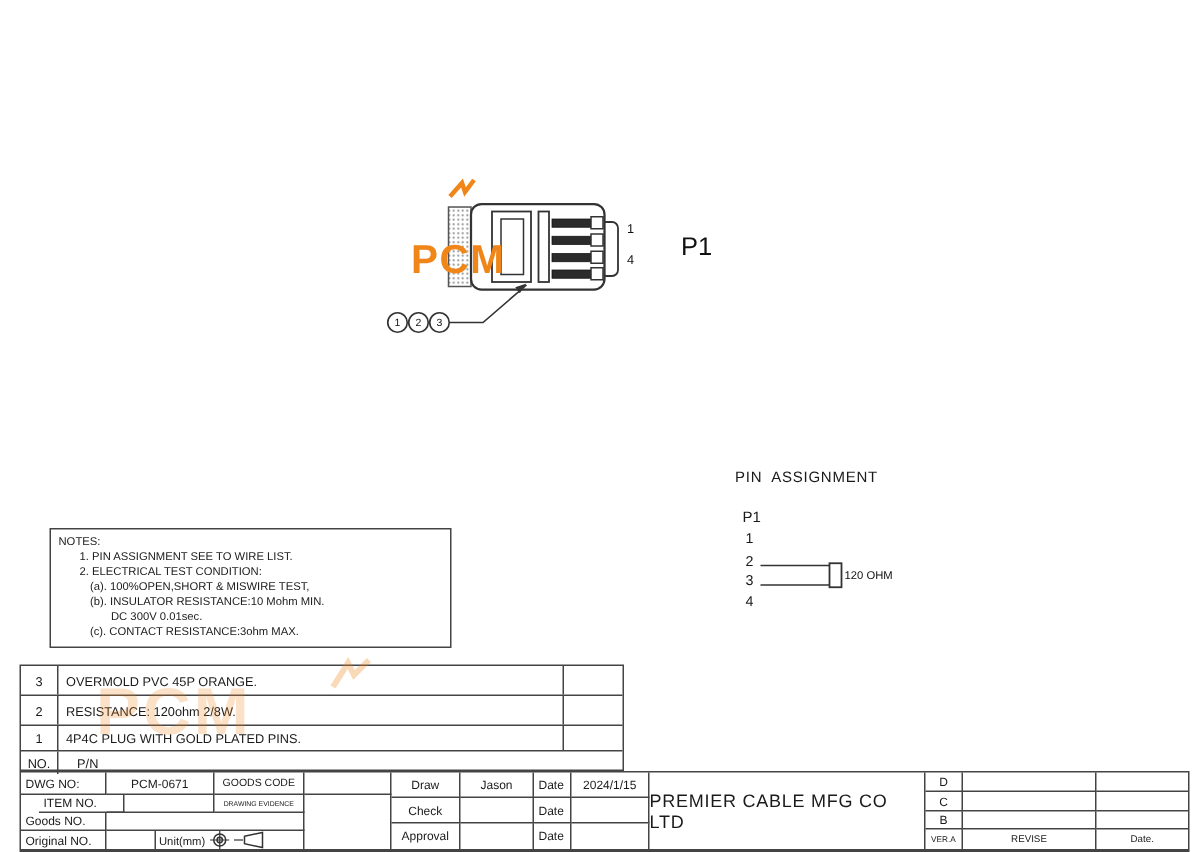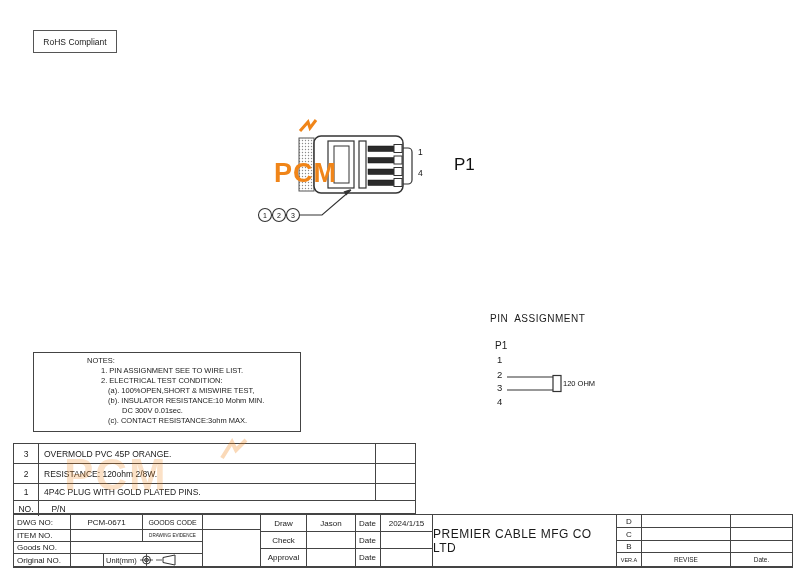--- a/index.html
+++ b/index.html
@@ -5,21 +5,21 @@
   html,body{margin:0;padding:0;background:#e8e8e8;}
   .sheet{position:relative;width:800px;height:568px;background:#ffffff;overflow:hidden;
          font-family:"Liberation Sans","DejaVu Sans",sans-serif;color:#1a1a1a;}
   .abs{position:absolute;}
   
   .rohs{left:33px;top:30px;width:84px;height:23px;border:1.5px solid #555;
         display:flex;align-items:center;justify-content:center;font-size:8.5px;box-sizing:border-box;}
   
   .notes{left:33px;top:352px;width:268px;height:80px;border:1px solid #444;box-sizing:border-box;
          font-size:7.5px;line-height:10px;padding-top:3px;}
-  .notes div{white-space:pre;margin-left:48px;}
+  .notes div{white-space:pre;}
   .ind0{padding-left:5px;} .ind1{padding-left:19px;} .ind2{padding-left:26px;} .ind3{padding-left:40px;}
   
   .pa-title{left:490px;top:313px;font-size:10px;letter-spacing:.5px;white-space:pre;}
   .pa-p1{left:495px;top:340px;font-size:10px;}
   .pa-pin{left:497px;font-size:9.5px;}
   .pa-res-label{font-size:7.5px;}
   
   .wm{left:64px;top:450px;font-size:44px;font-weight:bold;letter-spacing:2px;
       color:#F08519;opacity:.24;z-index:5;pointer-events:none;}
   
@@ -38,23 +38,20 @@
   .br{border-right:1px solid #444;} .bb{border-bottom:1px solid #444;}
   .ctr{justify-content:center;} .pl{padding-left:3px;}
   .small{font-size:6.5px;} .tiny{font-size:4.6px;} .company{font-size:12px;letter-spacing:.5px;}
   svg text{font-family:"Liberation Sans","DejaVu Sans",sans-serif;}
 </style>
 </head>
 <body>
 
 <div class="sheet">
 
-  <div class="abs rohs">
-    <span>RoHS Compliant</span>
-  </div>
 
   <svg class="abs" style="left:250px;top:115px;" width="240" height="115" viewBox="0 0 240 115">
     <defs>
       <pattern id="dots" width="3" height="3" patternUnits="userSpaceOnUse">
         <rect width="3" height="3" fill="#ffffff"></rect>
         <circle cx="1.5" cy="1.5" r="0.7" fill="#8a8a8a"></circle>
       </pattern>
     </defs>
 
     <rect x="150" y="33" width="12" height="36" rx="4" fill="#ffffff" stroke="#333" stroke-width="1.2"></rect>
@@ -148,21 +145,21 @@
       <div class="pcell c-pn">P/N</div>
     </div>
   </div>
 
   <div class="abs tblock" style="position:absolute;">
 
     <div class="tb-cell br bb pl" style="left:0;top:0;width:57px;height:15px;">DWG NO:</div>
     <div class="tb-cell br bb ctr" style="left:57px;top:0;width:72px;height:15px;">PCM-0671</div>
     <div class="tb-cell br bb ctr" style="left:129px;top:0;width:60px;height:15px;font-size:7px;">GOODS CODE</div>
     <div class="tb-cell br bb" style="left:189px;top:0;width:58px;height:15px;"></div>
-    <div class="tb-cell br bb pl" style="left:0;top:15px;width:57px;height:12px;">ITEM NO.</div>
+    <div class="tb-cell br bb pl" style="left:12px;top:15px;width:57px;height:12px;">ITEM NO.</div>
     <div class="tb-cell br bb" style="left:57px;top:15px;width:72px;height:12px;"></div>
     <div class="tb-cell br bb ctr tiny" style="left:129px;top:15px;width:60px;height:12px;">DRAWING EVIDENCE</div>
     <div class="tb-cell br bb pl" style="left:0;top:27px;width:57px;height:12px;">Goods NO.</div>
     <div class="tb-cell br bb" style="left:57px;top:27px;width:132px;height:12px;"></div>
     <div class="tb-cell br pl" style="left:0;top:39px;width:57px;height:12px;">Original NO.</div>
     <div class="tb-cell br" style="left:57px;top:39px;width:33px;height:12px;"></div>
     <div class="tb-cell br" style="left:90px;top:39px;width:99px;height:12px;font-size:7.5px;padding-left:2px;gap:3px;">
       <span>Unit(mm)</span>
       <svg width="13" height="12" viewBox="0 0 13 12">
         <circle cx="6.5" cy="6" r="4" fill="none" stroke="#333" stroke-width="1"></circle>

